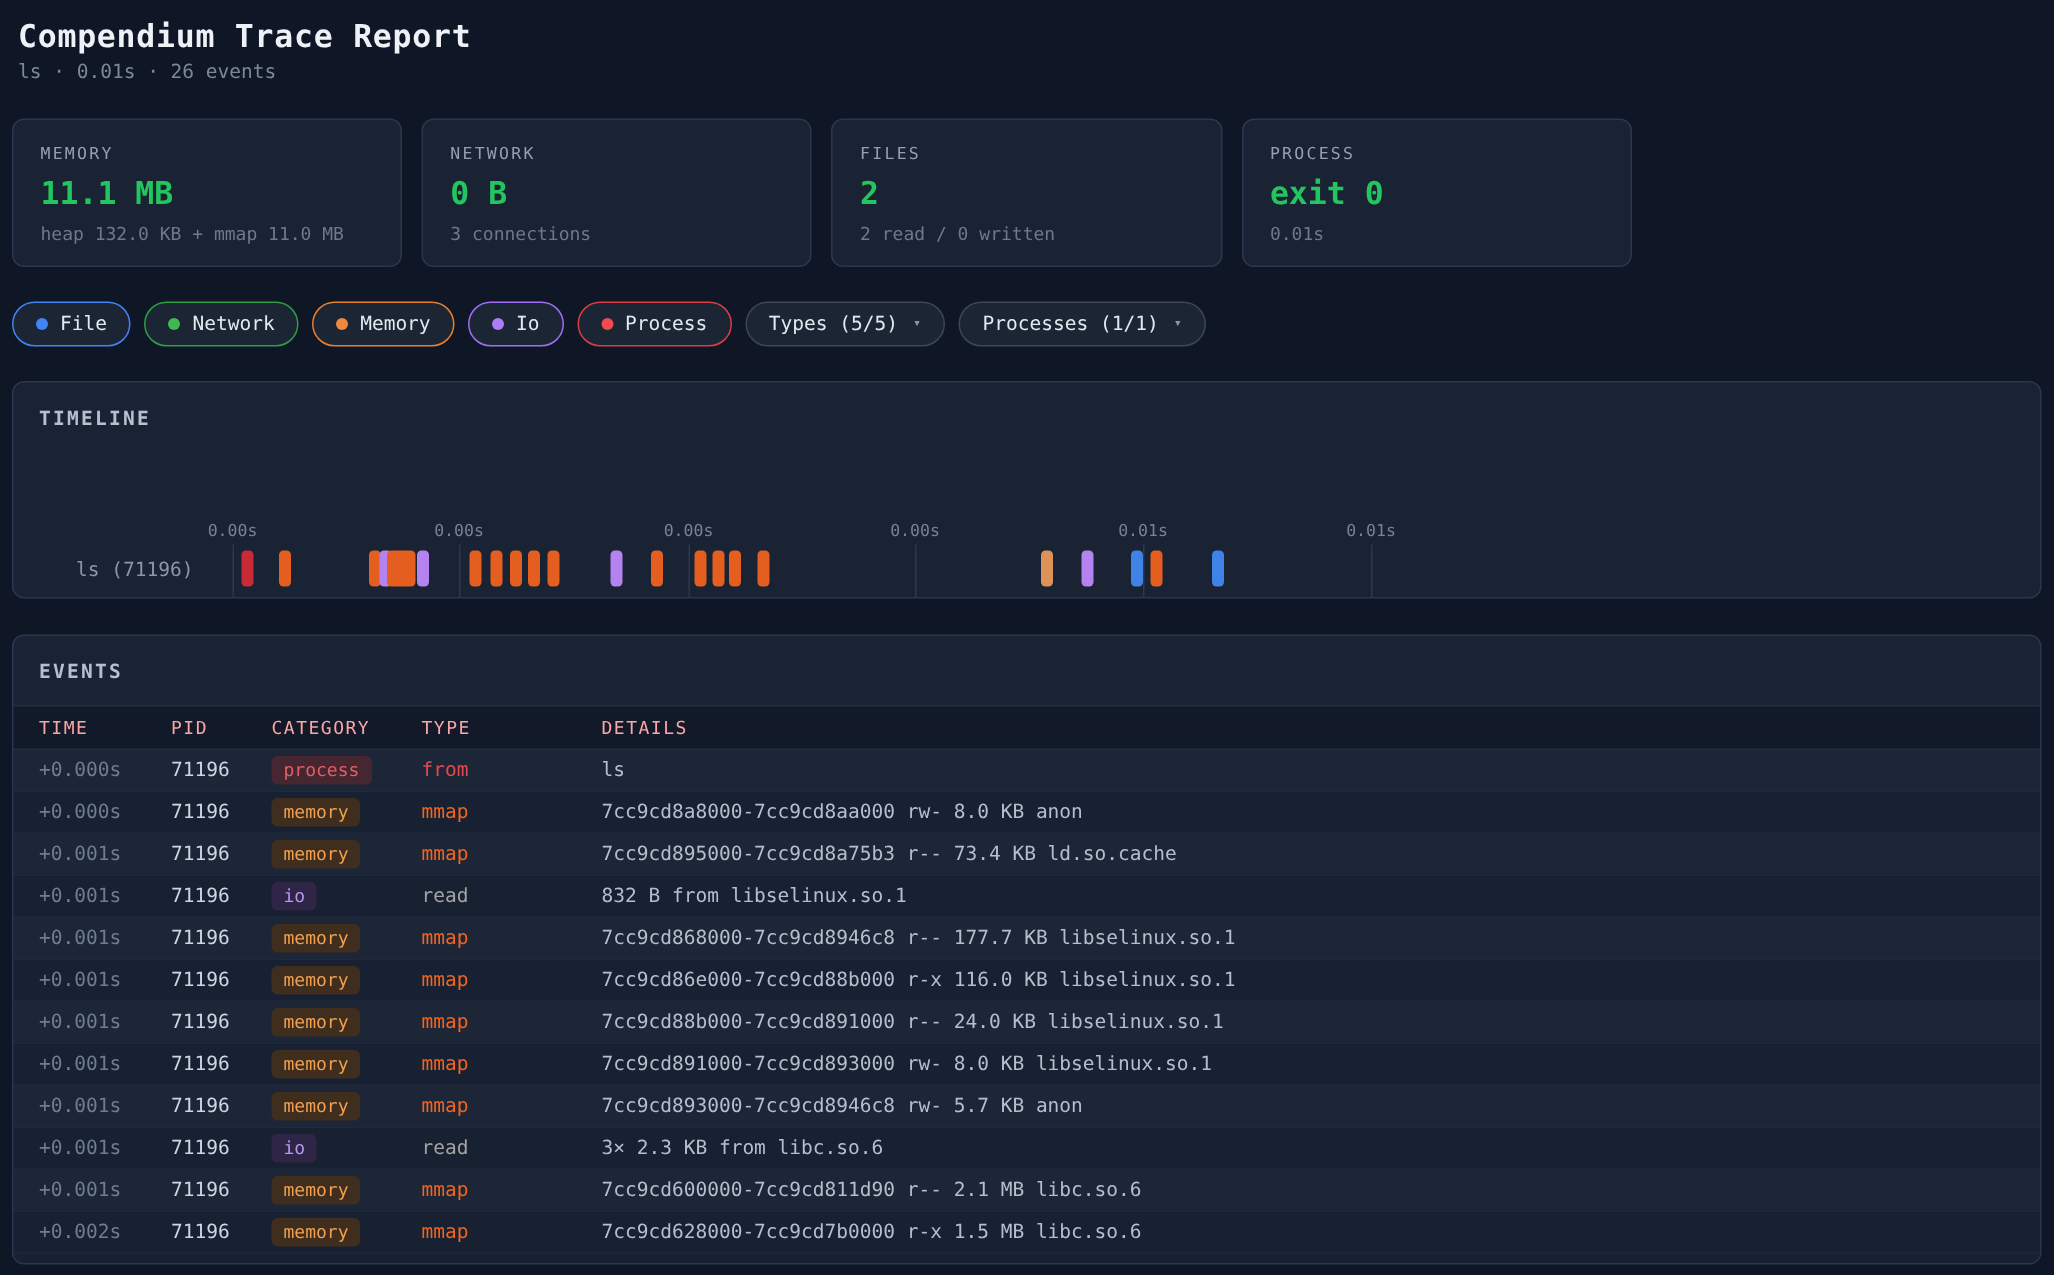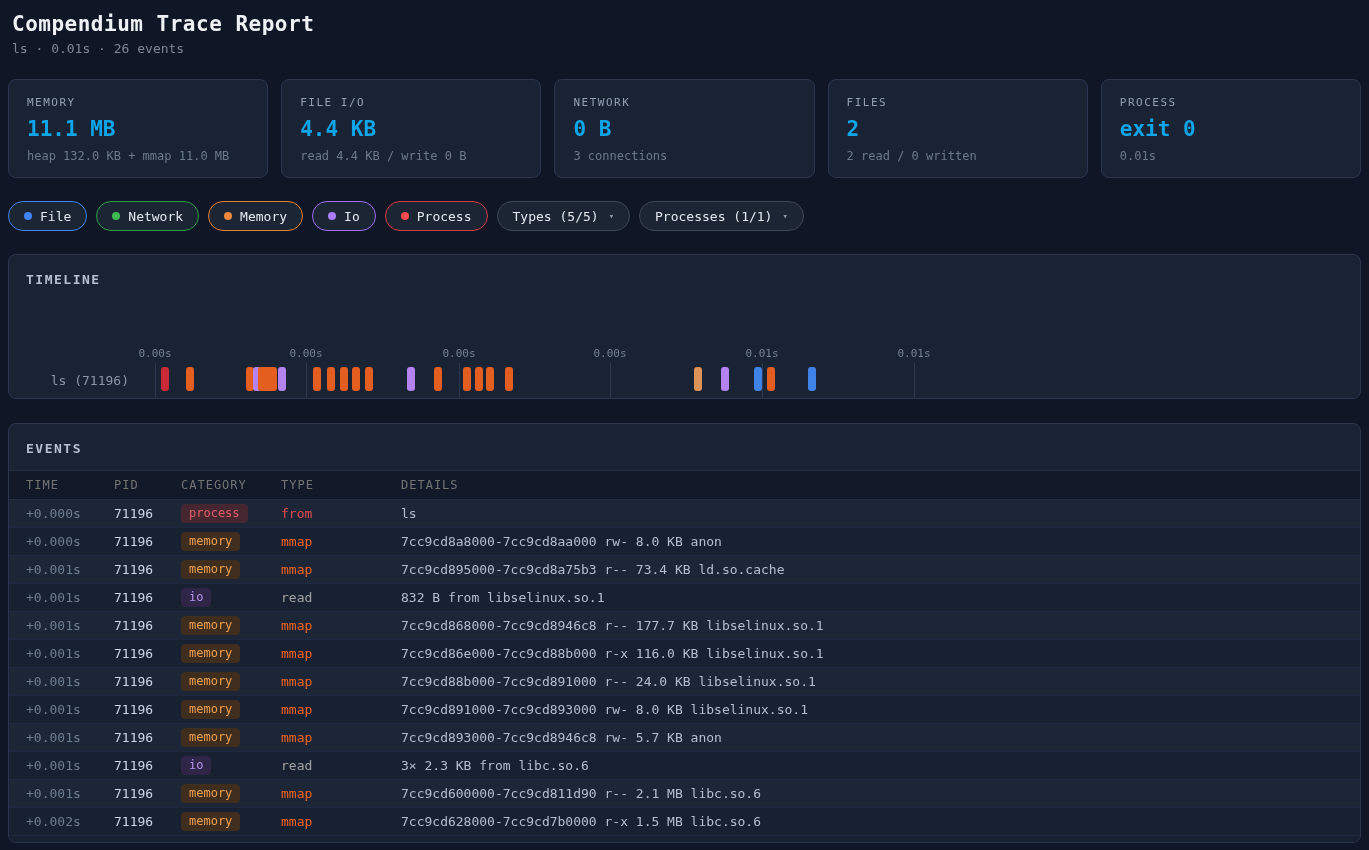--- a/index.html
+++ b/index.html
@@ -16,21 +16,21 @@
   .hdr h1 { font-size:21px; font-weight:bold; color:#eef2f7; letter-spacing:0.5px; }
   .hdr .sub { margin-top:5px; font-size:13px; color:#7d8896; }
 
   
   .cards { display:grid; grid-template-columns:repeat(5,1fr); gap:13px; margin-top:23px; }
   .card {
     background:#1a2334; border:1px solid #2b3650; border-radius:8px;
     padding:16px 18px; height:99px;
   }
   .card .lbl { font-size:11px; color:#93a0b4; letter-spacing:1.5px; }
-  .card .val { font-size:21px; font-weight:bold; color:#0ea5e9; margin-top:8px; }
+  .card .val { font-size:21px; font-weight:bold; color:#22c55e; margin-top:8px; }
   .card .sub { font-size:12px; color:#6d7a8c; margin-top:8px; }
 
   
   .filters { display:flex; gap:9px; margin-top:23px; align-items:center; }
   .chip {
     display:flex; align-items:center; gap:8px; height:30px; padding:0 15px;
     background:#1c2534; border:1px solid #3c4658; border-radius:15px;
     font-size:13px; color:#e3e9f1; cursor:pointer;
   }
   .chip .dot { width:8px; height:8px; border-radius:50%; }
@@ -58,21 +58,21 @@
   
   .ev { margin-top:24px; }
   .ev-title-row { padding:17px 17px 14px 17px; }
   .ev-grid-row {
     display:grid; grid-template-columns:88px 67px 100px 120px 1fr;
     align-items:center; padding-left:17px;
   }
   .ev-head {
     height:30px; background:#121a29;
     border-top:1px solid #232e42; border-bottom:1px solid #232e42;
-    font-size:12px; color:#737373; letter-spacing:1px;
+    font-size:12px; color:#fca5a5; letter-spacing:1px;
   }
   .ev-row { height:28px; font-size:13px; border-bottom:1px solid #1e2840; }
   .ev-row:nth-child(odd) { background:#1d2636; }
   .ev-row:nth-child(even) { background:#182131; }
   .c-time { color:#6f7d92; }
   .c-pid { color:#ccd6e4; }
   .badge { display:inline-block; padding:2px 8px; border-radius:4px; font-size:12px; line-height:1.25; }
   .badge.memory  { background:#3f2d1e; color:#f0a050; }
   .badge.io      { background:#2f2547; color:#b795f1; }
   .badge.process { background:#462731; color:#e25f68; }
@@ -92,25 +92,20 @@
     <div class="sub">ls · 0.01s · 26 events</div>
   </div>
 
   <div class="cards" id="cards">
   <div class="card">
     <div class="lbl">MEMORY</div>
     <div class="val">11.1 MB</div>
     <div class="sub">heap 132.0 KB + mmap 11.0 MB</div>
   </div>
 
-  <div class="card">
-    <div class="lbl">FILE I/O</div>
-    <div class="val">4.4 KB</div>
-    <div class="sub">read 4.4 KB / write 0 B</div>
-  </div>
 
   <div class="card">
     <div class="lbl">NETWORK</div>
     <div class="val">0 B</div>
     <div class="sub">3 connections</div>
   </div>
 
   <div class="card">
     <div class="lbl">FILES</div>
     <div class="val">2</div>

